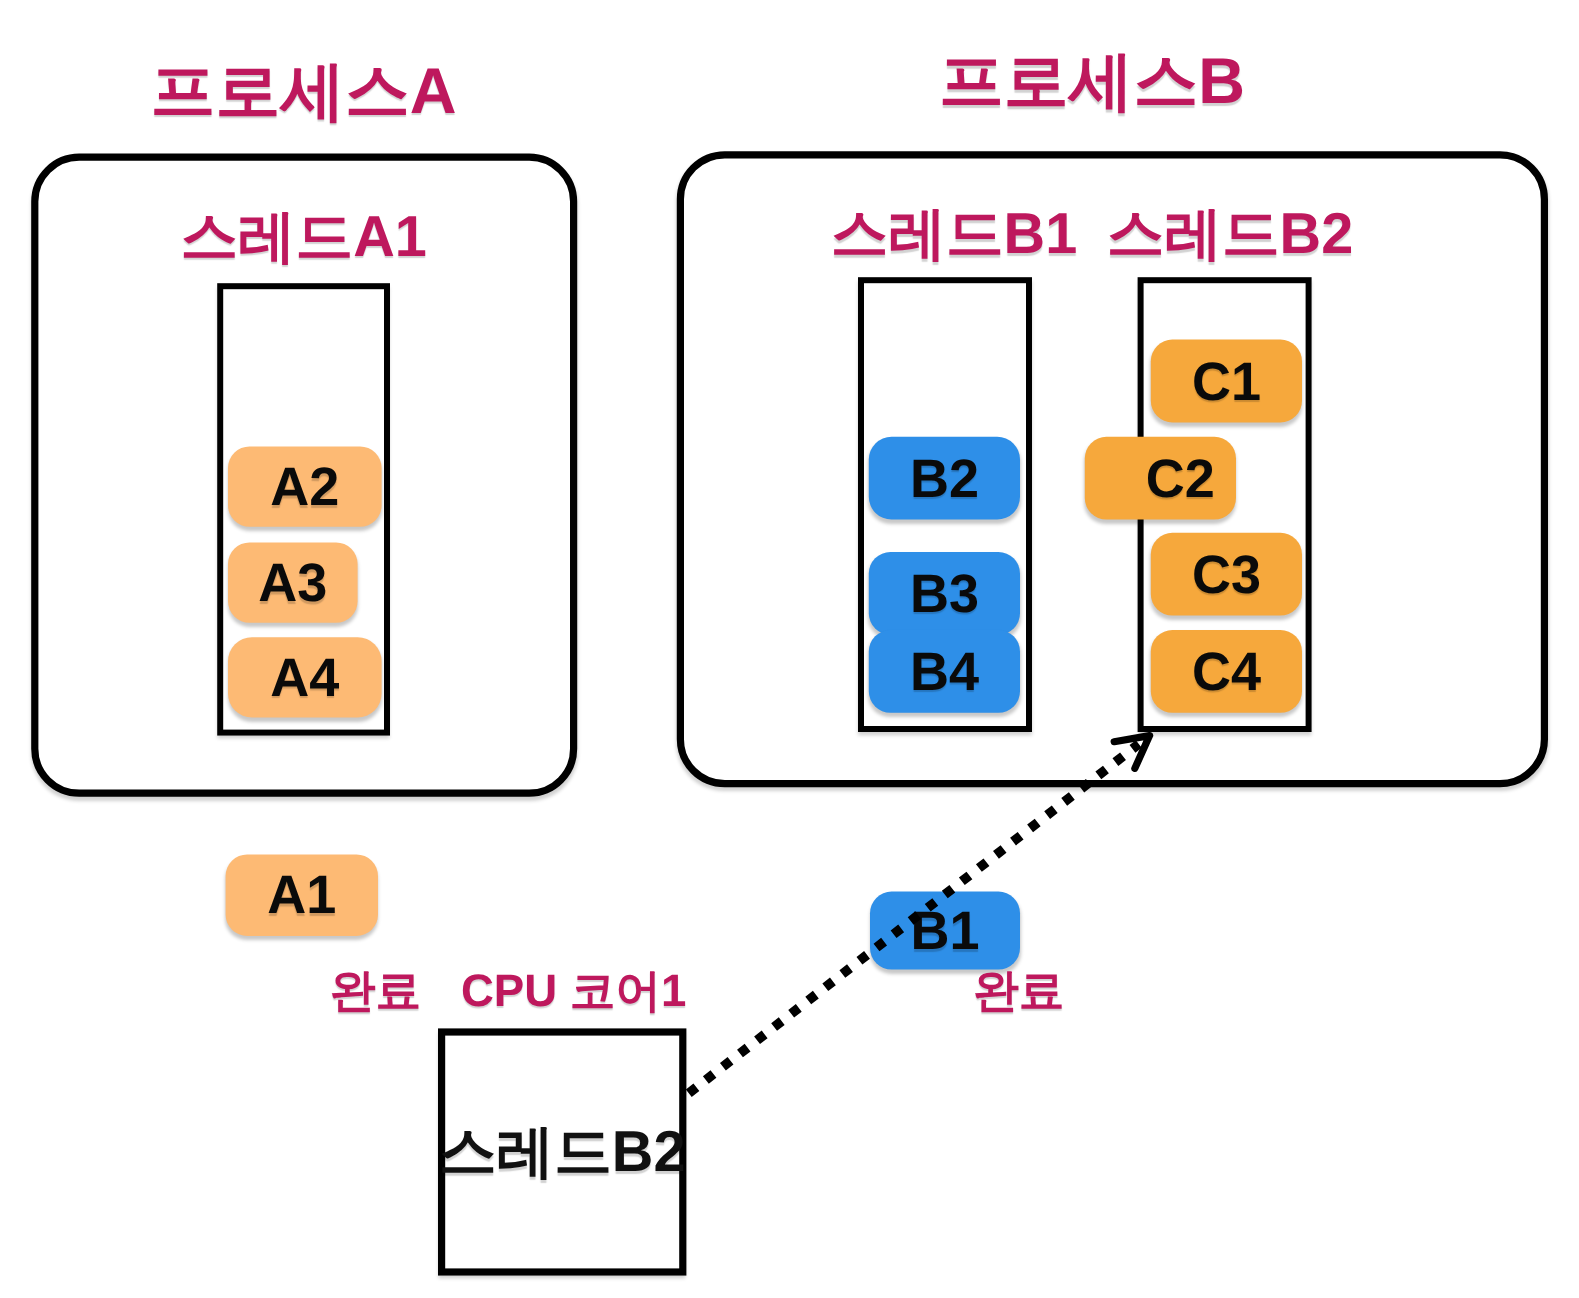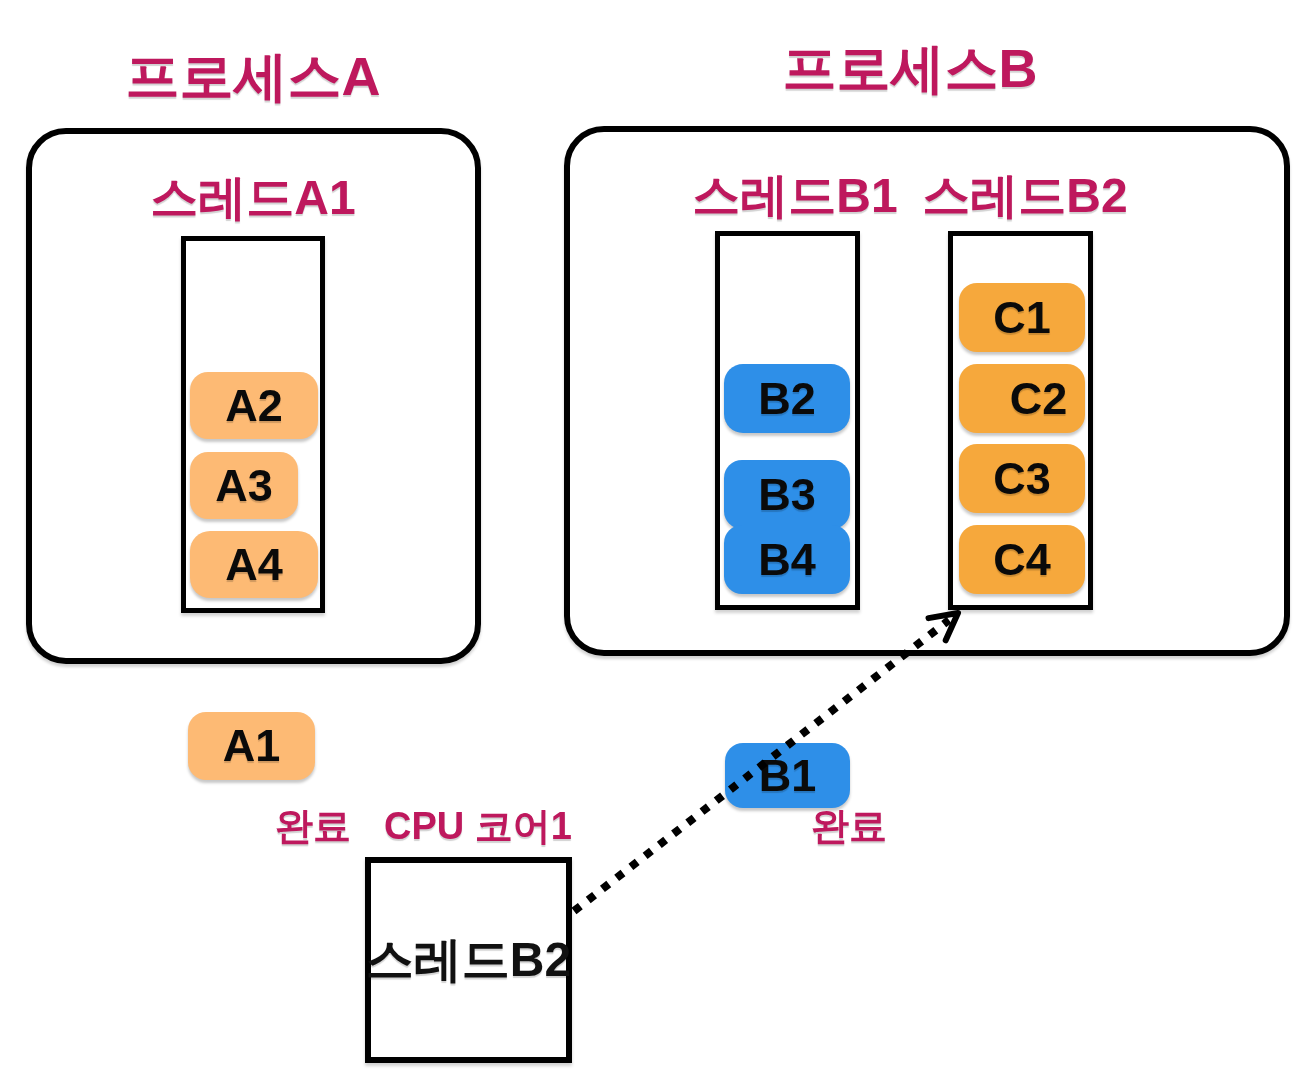--- a/index.html
+++ b/index.html
@@ -92,21 +92,21 @@
 
   <div class="abs stack" style="left:715px; top:231px; width:145px; height:379px;"></div>
 
   <div class="abs task blue" style="left:724px; top:364px; width:126px; height:69px;border-radius:19px;">B2</div>
   <div class="abs task blue" style="left:724px; top:460px; width:126px; height:69px;">B3</div>
   <div class="abs task blue" style="left:724px; top:525px; width:126px; height:69px;">B4</div>
 
   <div class="abs stack" style="left:948px; top:231px; width:145px; height:379px;"></div>
 
   <div class="abs task orange" style="left:959px; top:283px; width:126px; height:69px;">C1</div>
-  <div class="abs task orange" style="left:959px; top:364px; width:126px; height:69px;padding-left:33px;">C2</div>
+  <div class="abs task orange" style="left:904px; top:364px; width:126px; height:69px;padding-left:33px;">C2</div>
   <div class="abs task orange" style="left:959px; top:444px; width:126px; height:69px;">C3</div>
   <div class="abs task orange" style="left:959px; top:525px; width:126px; height:69px;">C4</div>
 
   <div class="abs task green" style="left:188px; top:712px; width:127px; height:68px;">A1</div>
   <div class="abs label caption" style="left:151px; top:800px; width:200px;">완료</div>
 
   <div class="abs task blue" style="left:725px; top:704px; width:125px; height:65px;margin-top:39px;">B1</div>
   <div class="abs label caption" style="left:687px; top:800px; width:200px;">완료</div>
 
   <div class="abs label caption" style="left:365px; top:800px; width:207px;">CPU 코어1</div>

